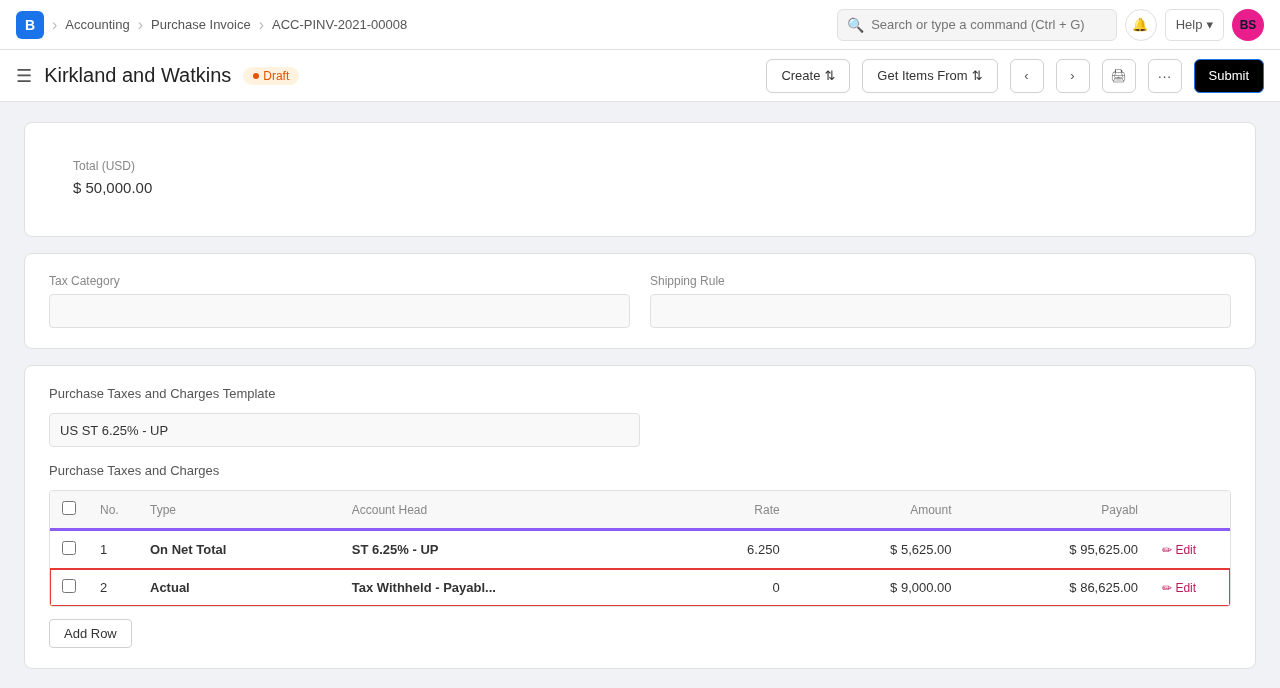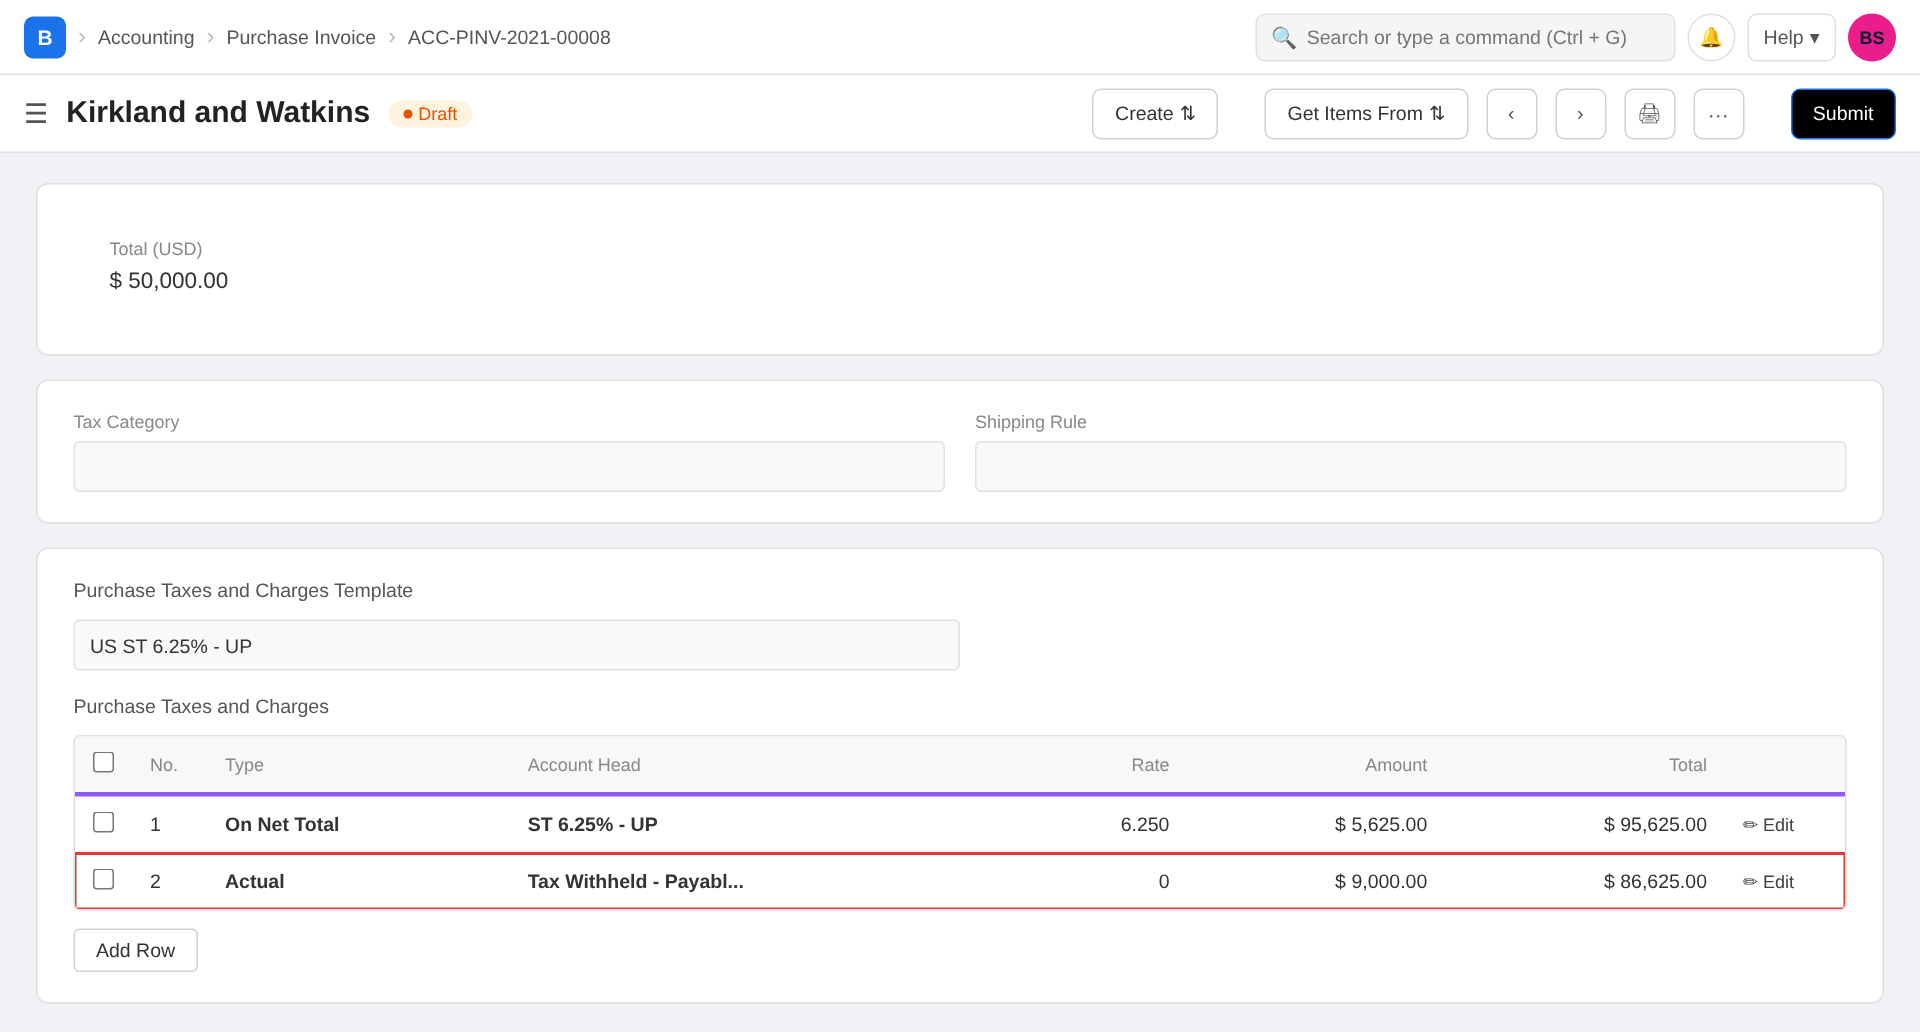--- a/index.html
+++ b/index.html
@@ -38,32 +38,32 @@
       display: flex; align-items: center; justify-content: center; color: #0f172a; font-weight: bold; font-size: 12px;
     }
 
     
     .subheader {
       position: fixed; top: 50px; left: 0; right: 0; z-index: 99;
       background: #fff; border-bottom: 1px solid #e0e0e0;
       display: flex; align-items: center; padding: 0 16px; height: 52px; gap: 12px;
     }
     .menu-icon { color: #555; cursor: pointer; font-size: 18px; }
-    .doc-title { font-size: 20px; font-weight: 700; color: #222; }
+    .doc-title { font-size: 20px; font-weight: 400; color: #222; }
     .draft-badge {
       display: inline-flex; align-items: center; gap: 4px;
       background: #fff3e0; color: #e65100; border-radius: 12px;
       padding: 2px 10px; font-size: 12px; font-weight: 500;
     }
     .draft-dot { width: 6px; height: 6px; background: #e65100; border-radius: 50%; }
     .subheader-spacer { flex: 1; }
     .btn {
       display: flex; align-items: center; gap: 4px; padding: 0 14px; height: 34px;
       border: 1px solid #d0d0d0; border-radius: 6px; background: #fff;
-      cursor: pointer; font-size: 13px; color: #333; font-weight: 500; margin-left: 19px;
+      cursor: pointer; font-size: 13px; color: #333; font-weight: 500;
     }
     .btn-primary {
       background: #000000; color: #fff; border-color: #1a73e8;
     }
     .btn-icon { border: 1px solid #d0d0d0; border-radius: 6px; background: #fff; width: 34px; height: 34px; display: flex; align-items: center; justify-content: center; cursor: pointer; color: #555; }
     .btn-more { font-size: 18px; }
 
     
     .main-content {
       margin-top: 102px; padding: 20px 24px; min-height: calc(100vh - 102px);
@@ -99,21 +99,21 @@
     .table-wrap { border: 1px solid #e0e0e0; border-radius: 4px; overflow: hidden; }
     table { width: 100%; border-collapse: collapse; }
     thead tr { background: #f8f8f8; }
     th {
       padding: 10px 12px; text-align: left; font-size: 12px; color: #888;
       font-weight: 500; border-bottom: 3px solid #8b5cf6;
     }
     th.right, td.right { text-align: right; }
     td { padding: 10px 12px; font-size: 13px; border-bottom: 1px solid #f0f0f0; color: #333; }
     tr:last-child td { border-bottom: none; }
-    .edit-link { color: #404040; cursor: pointer; font-size: 12px; display: flex; align-items: center; gap: 3px; }
+    .edit-link { color: #be185d; cursor: pointer; font-size: 12px; display: flex; align-items: center; gap: 3px; }
     .add-row-btn {
       margin-top: 12px; padding: 6px 14px; border: 1px solid #d0d0d0; border-radius: 4px;
       background: #fff; cursor: pointer; font-size: 13px; color: #333;
     }
     .cb { width: 14px; height: 14px; cursor: pointer; }
     .bold { font-weight: 600; }
   </style>
 </head>
 <body>
 
@@ -206,21 +206,21 @@
     <div class="table-wrap">
       <table>
         <thead>
           <tr>
             <th style="width:36px;"><input type="checkbox" class="cb" style=""></th>
             <th style="width:50px;">No.</th>
             <th>Type</th>
             <th>Account Head</th>
             <th class="right">Rate</th>
             <th class="right">Amount</th>
-            <th class="right">Total</th>
+            <th class="right">Payabl</th>
             <th style="width:80px;"></th>
           </tr>
         </thead>
         <tbody id="taxes-tbody">
         <tr>
       <td><input type="checkbox" class="cb" style=""></td>
       <td>1</td>
       <td class=""><b>On Net Total</b></td>
       <td class=""><b>ST 6.25% - UP</b></td>
       <td class="right">6.250</td>

